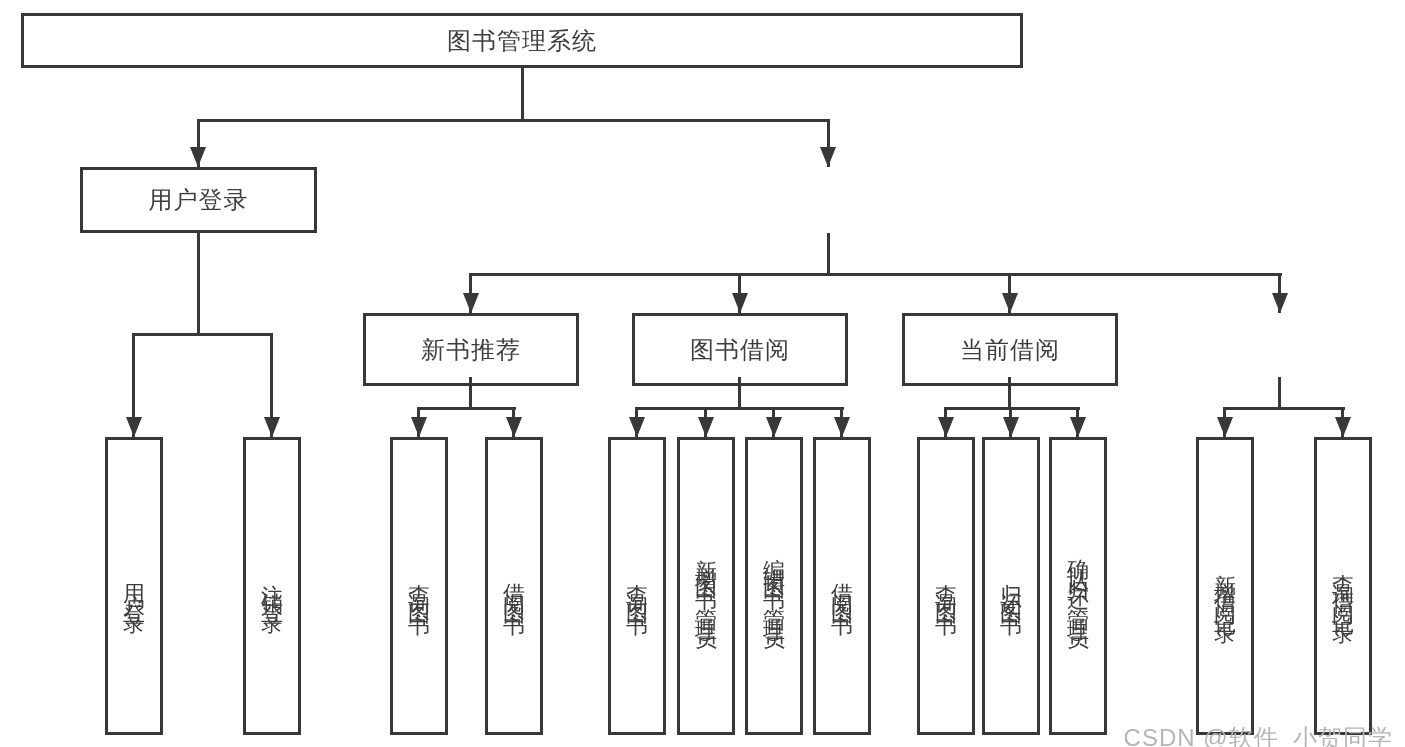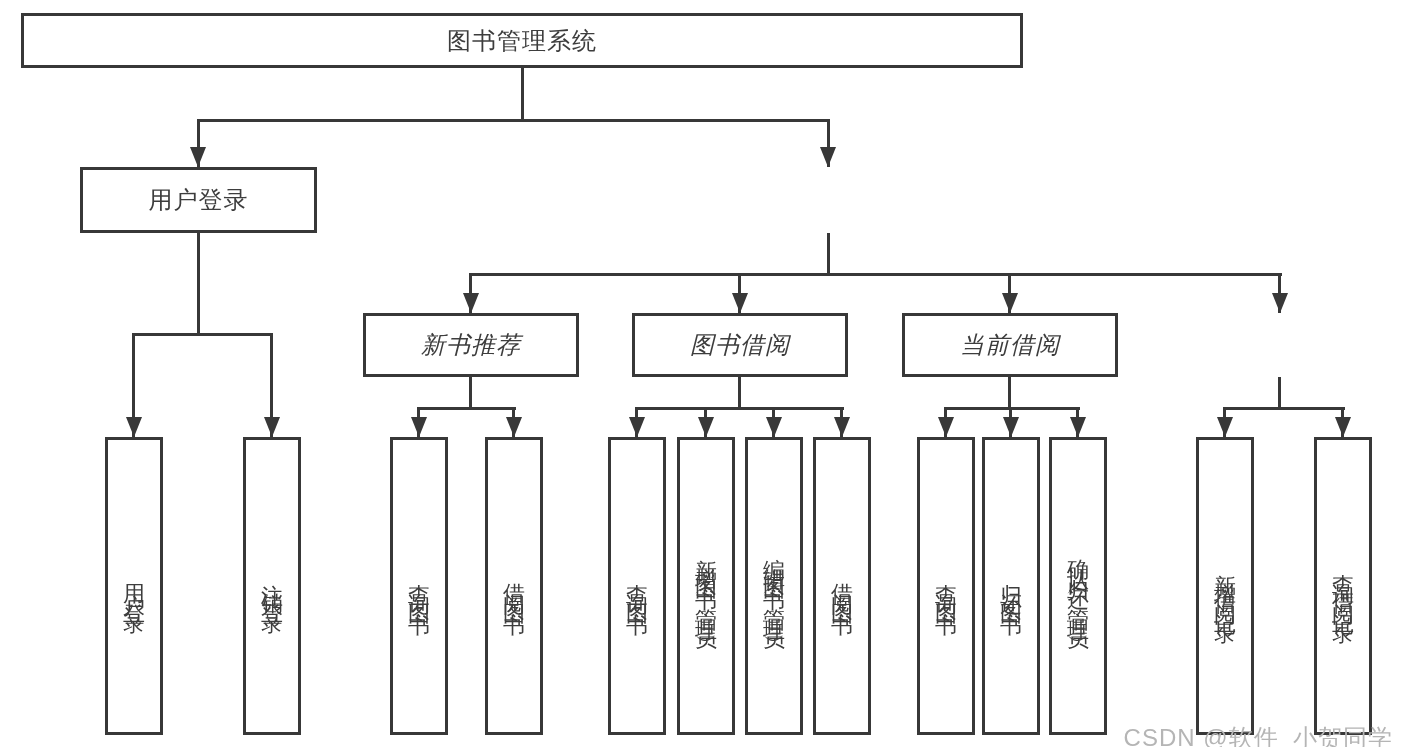--- a/index.html
+++ b/index.html
@@ -26,21 +26,21 @@
     background: #fff;
     display: flex;
     align-items: center;
     justify-content: center;
     font-size: 24px;
     letter-spacing: 1px;
     white-space: nowrap;
   }
   .root  { left: 21px; top: 13px; width: 1002px; height: 55px; }
   .lvl2  { top: 167px; width: 237px; height: 66px; }
-  .lvl3  { top: 313px; width: 216px; height: 64px; font-style: italic; }
+  .lvl3  { top: 313px; width: 216px; height: 73px; }
   .leaf  {
     top: 437px; width: 58px; height: 298px;
     writing-mode: vertical-rl;
     text-orientation: mixed;
     font-size: 22px;
     letter-spacing: 10px;
     line-height: 1;
     white-space: normal;
   }
   .vline, .hline { position: absolute; background: var(--line); }

